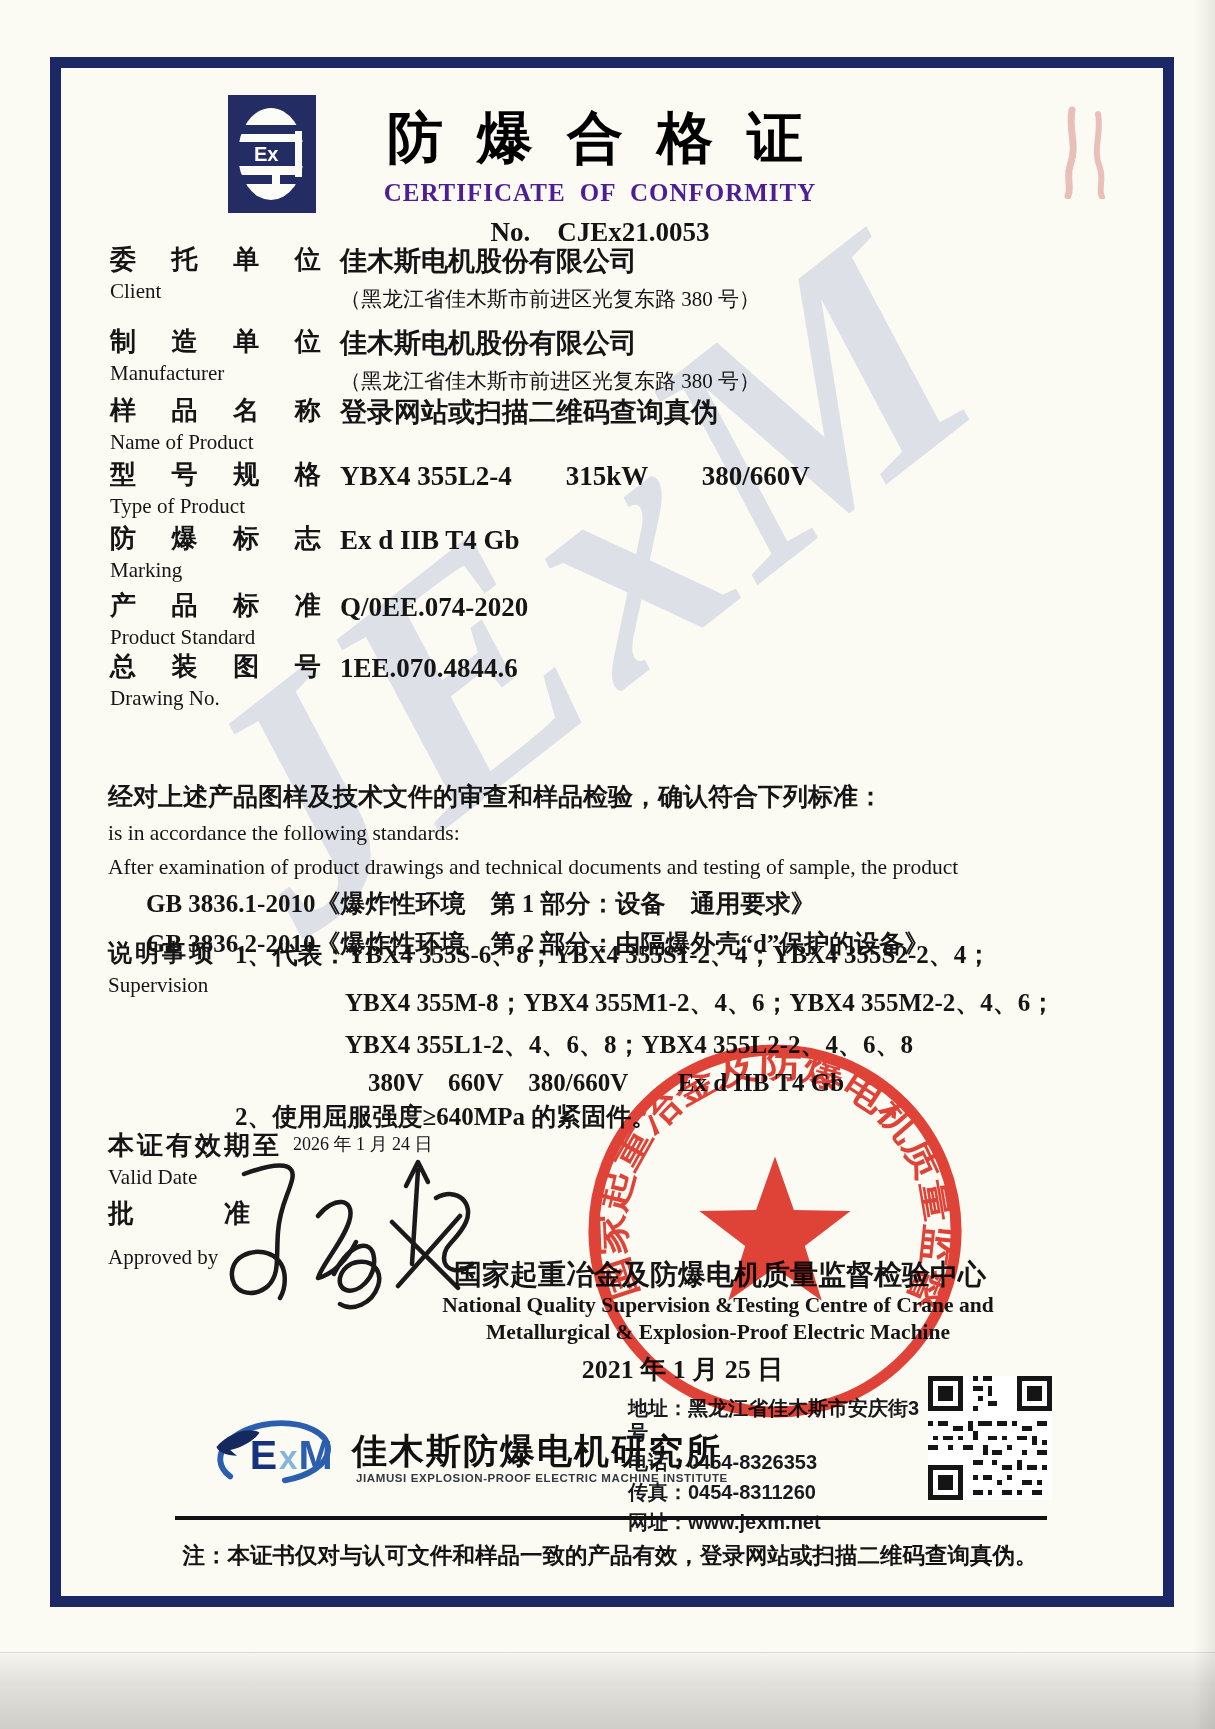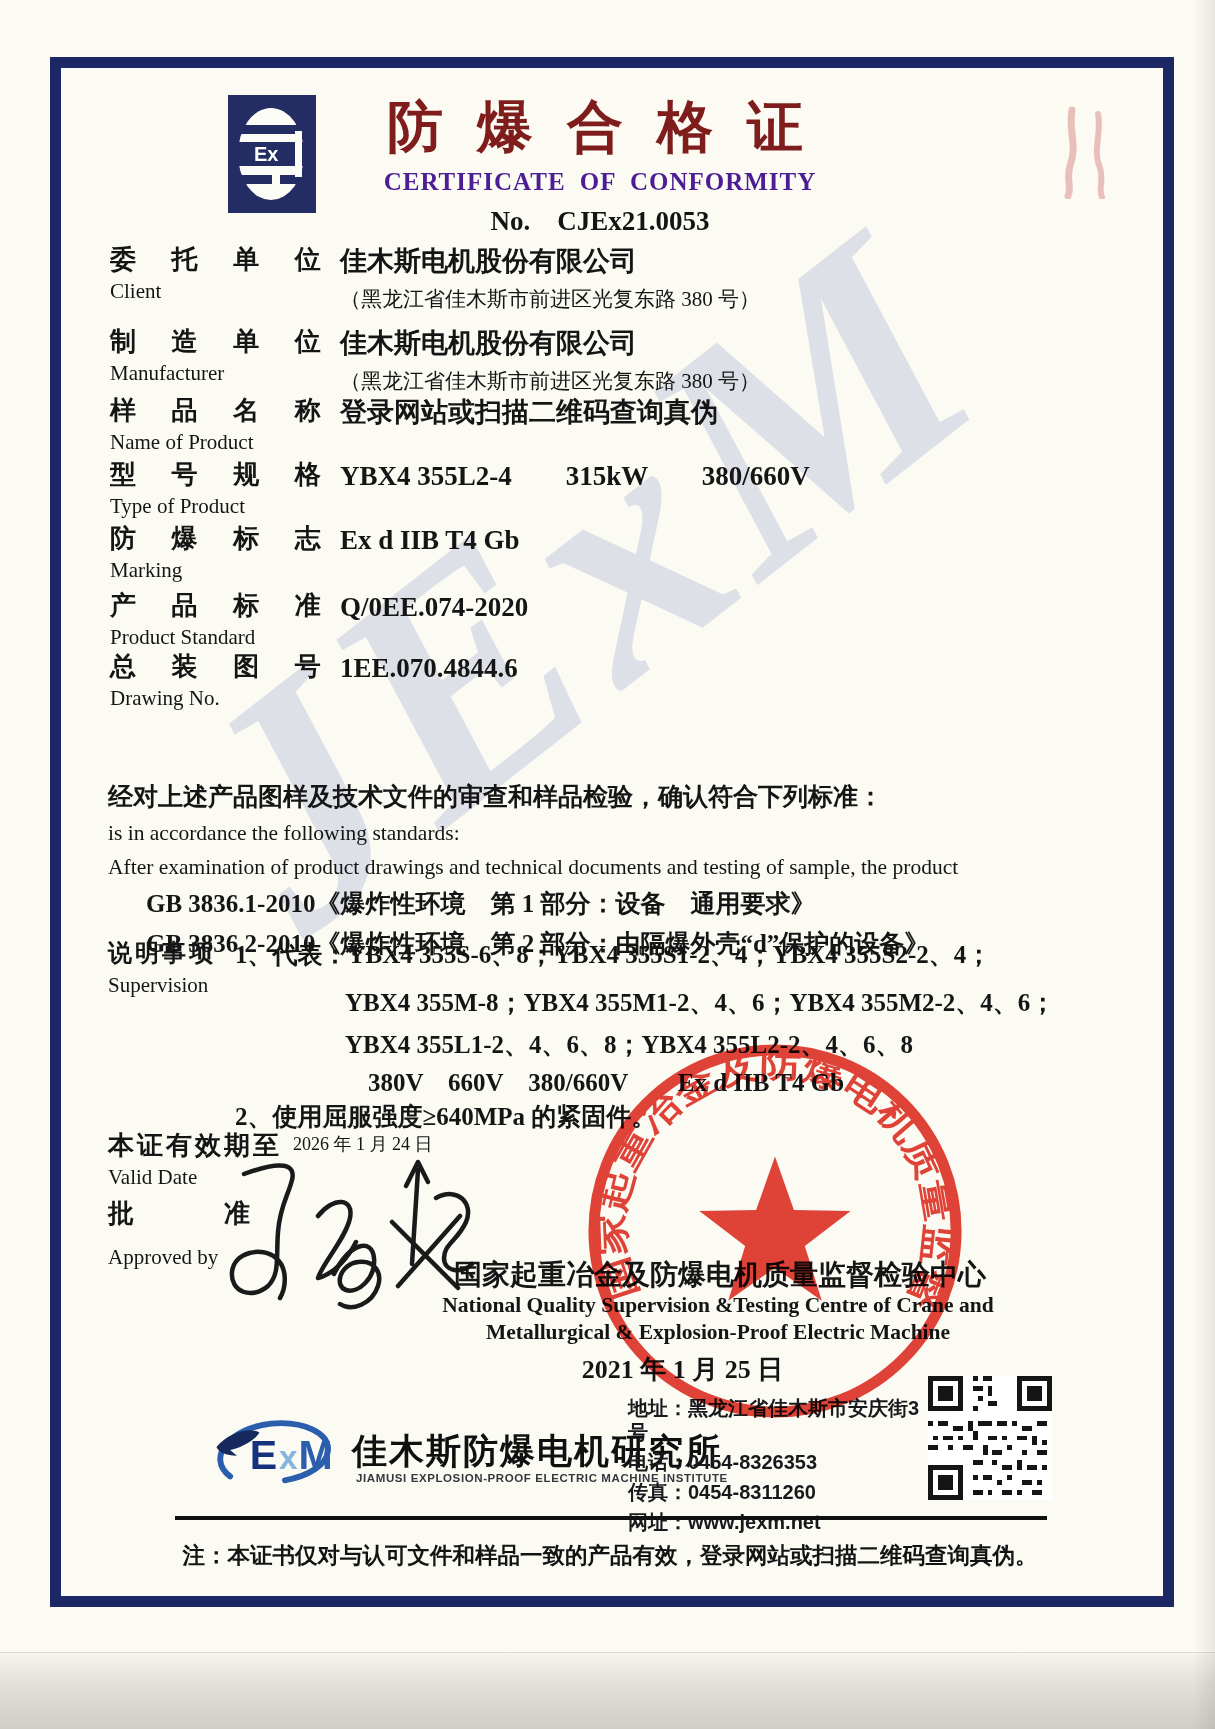--- a/index.html
+++ b/index.html
@@ -20,21 +20,21 @@
   .watermark{position:absolute;left:300px;top:330px;width:900px;height:900px;z-index:1;
     font-size:330px;font-style:italic;font-weight:bold;color:rgba(155,165,210,0.30);
     transform:rotate(-38deg);font-family:"Liberation Serif",serif;letter-spacing:10px;
     pointer-events:none;}
 
   .abs{position:absolute;z-index:3;}
 
   
   .hdr-logo{left:228px;top:95px;width:88px;height:118px;}
   .hdr-block{left:330px;top:96px;width:540px;text-align:center;}
-  .t-cn{font-size:56px;font-weight:bold;color:#7f1d1d;letter-spacing:10px;line-height:62px;}
+  .t-cn{font-size:56px;font-weight:bold;color:#000000;letter-spacing:10px;line-height:62px;margin-top:11px;}
   .t-en{margin-top:10px;font-size:25px;font-weight:bold;color:#4c1d95;letter-spacing:1px;word-spacing:7px;}
   .t-no{margin-top:7px;font-size:27px;font-weight:bold;color:#141414;}
 
   
   .frow{position:absolute;left:110px;width:980px;display:flex;z-index:3;}
   .flabel{width:230px;flex:0 0 230px;}
   .lcn{font-size:26px;font-weight:bold;letter-spacing:10px;line-height:34px;font-family:Liberation Mono, monospace;}
   .lcn2{letter-spacing:3px;}
   .len{font-size:21px;line-height:26px;}
   .fvalue{flex:1;}

